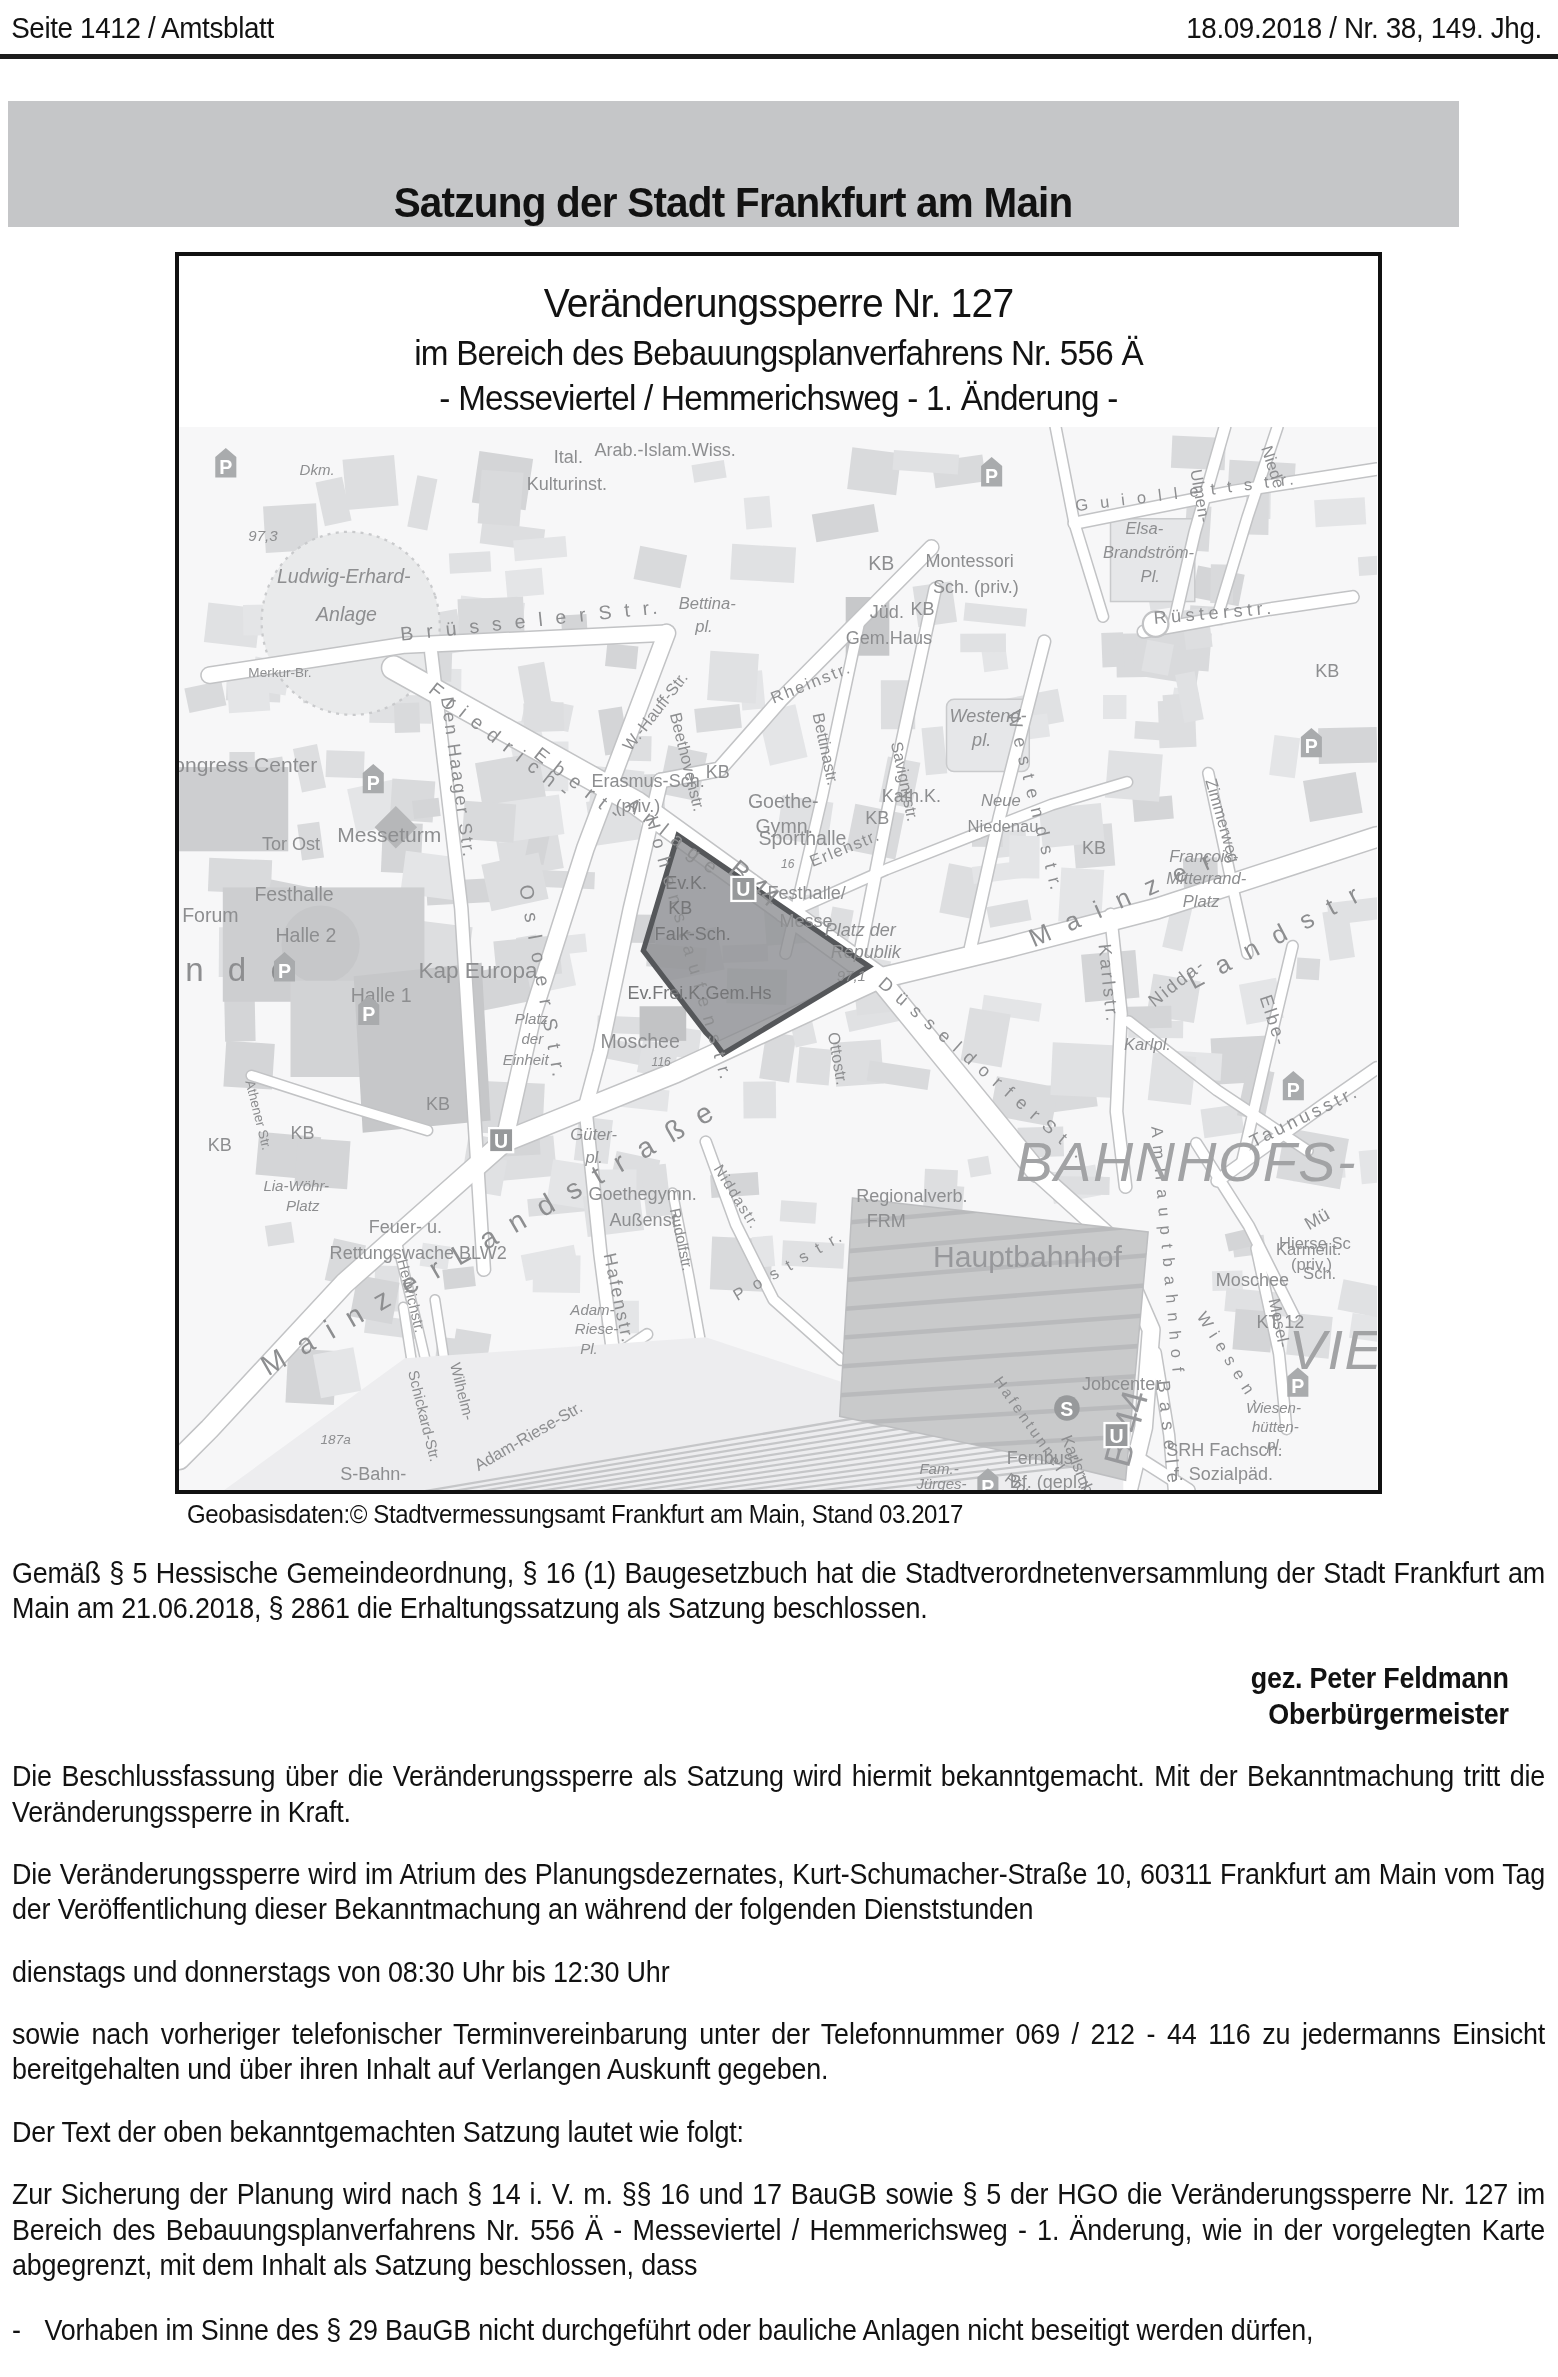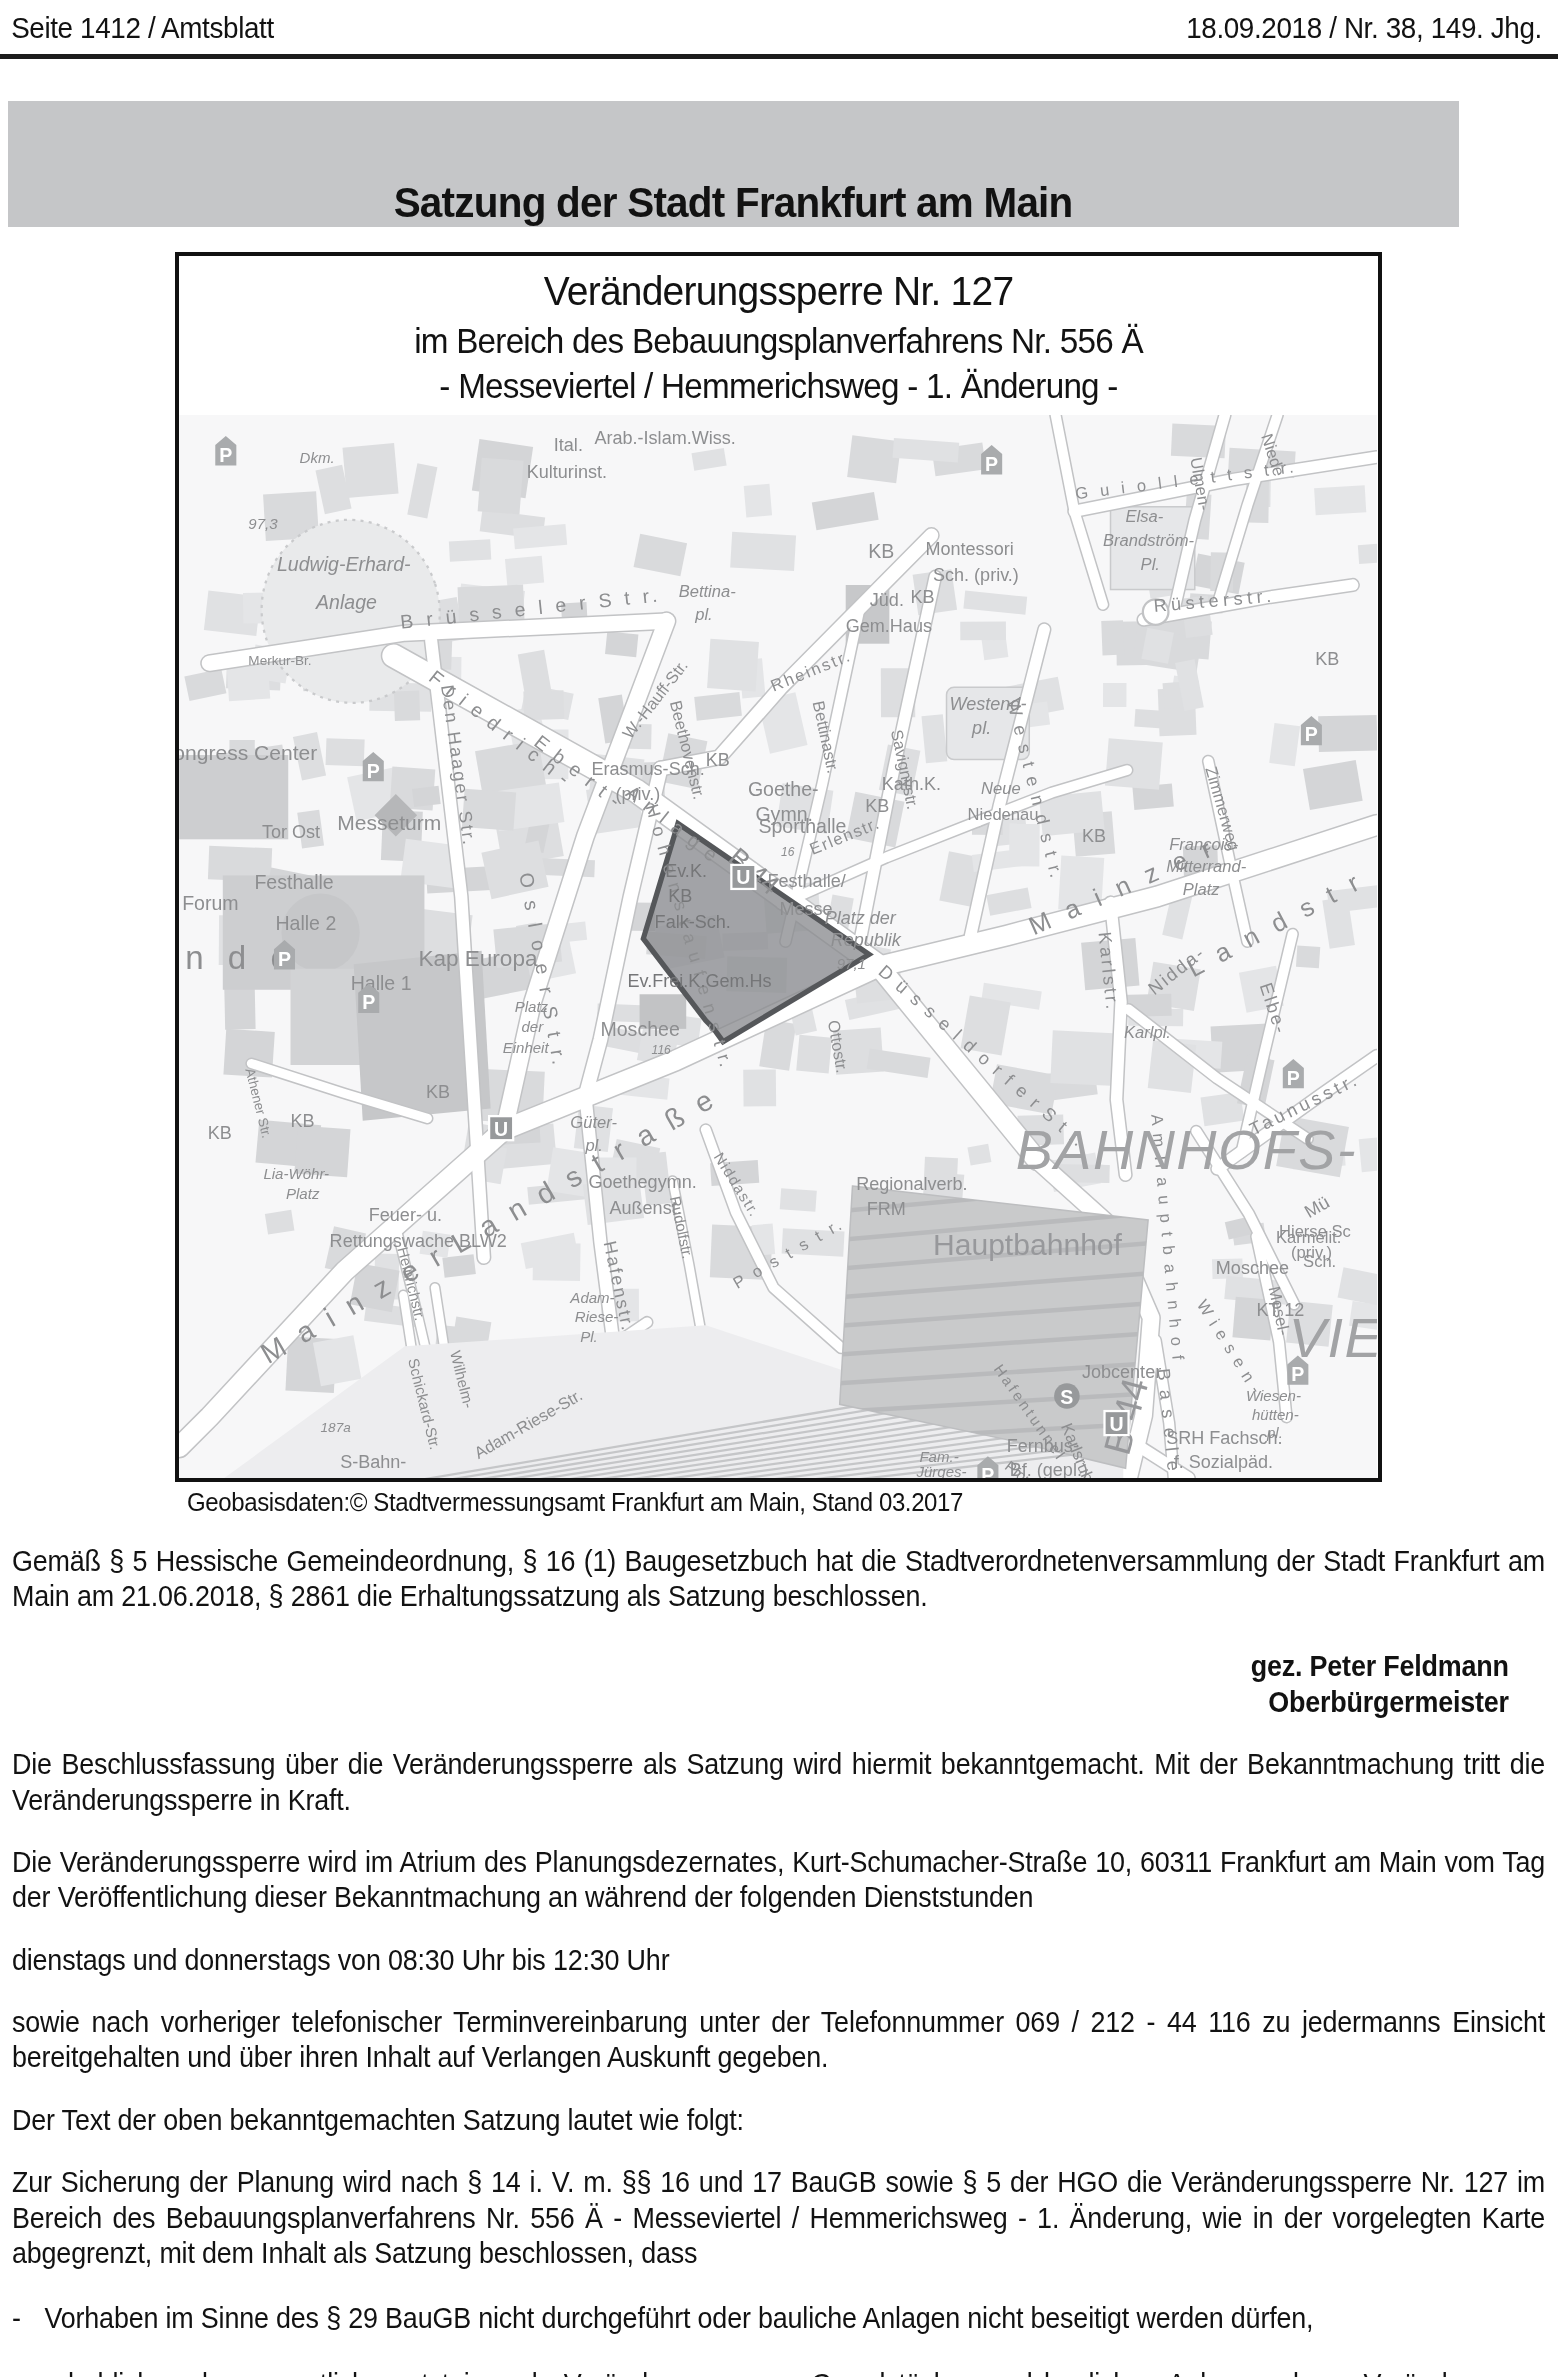--- a/index.html
+++ b/index.html
@@ -17,21 +17,21 @@
   .hdr-rule { height:5.3px; background:#1c1c1c; margin-top:9px; }
 
   
   .titlebar { margin:42px 99px 0 7.5px; height:126px; background:#c5c6c8;
               display:flex; align-items:flex-end; justify-content:center; }
   .titlebar span { font-size:43px; font-weight:bold; letter-spacing:-0.8px;
                    transform:scaleX(0.94); }
 
   
   .mapbox { margin:25.6px 0 0 175px; width:1207px; border:4.5px solid #111; background:#fff; }
-  .maptitles { text-align:center; padding:12px 0 9px; }
+  .maptitles { text-align:center; padding:24px 0 9px; }
   .mt-inner { transform:scaleX(0.95); }
   .mt1 { font-size:41px; letter-spacing:-0.8px; margin-bottom:6px; }
   .mt2, .mt3 { font-size:35px; letter-spacing:-0.8px; margin-top:4.5px; }
   .mapsvg { display:block; width:1198px; height:1063px; }
 
   .caption { margin:6px 0 0 187px; font-size:25px; letter-spacing:-0.4px;
              transform:scaleX(0.96); transform-origin:0 0; width:1053px; }
 
   
   .doc { width:1652px; transform:scaleX(0.928); transform-origin:0 0;

